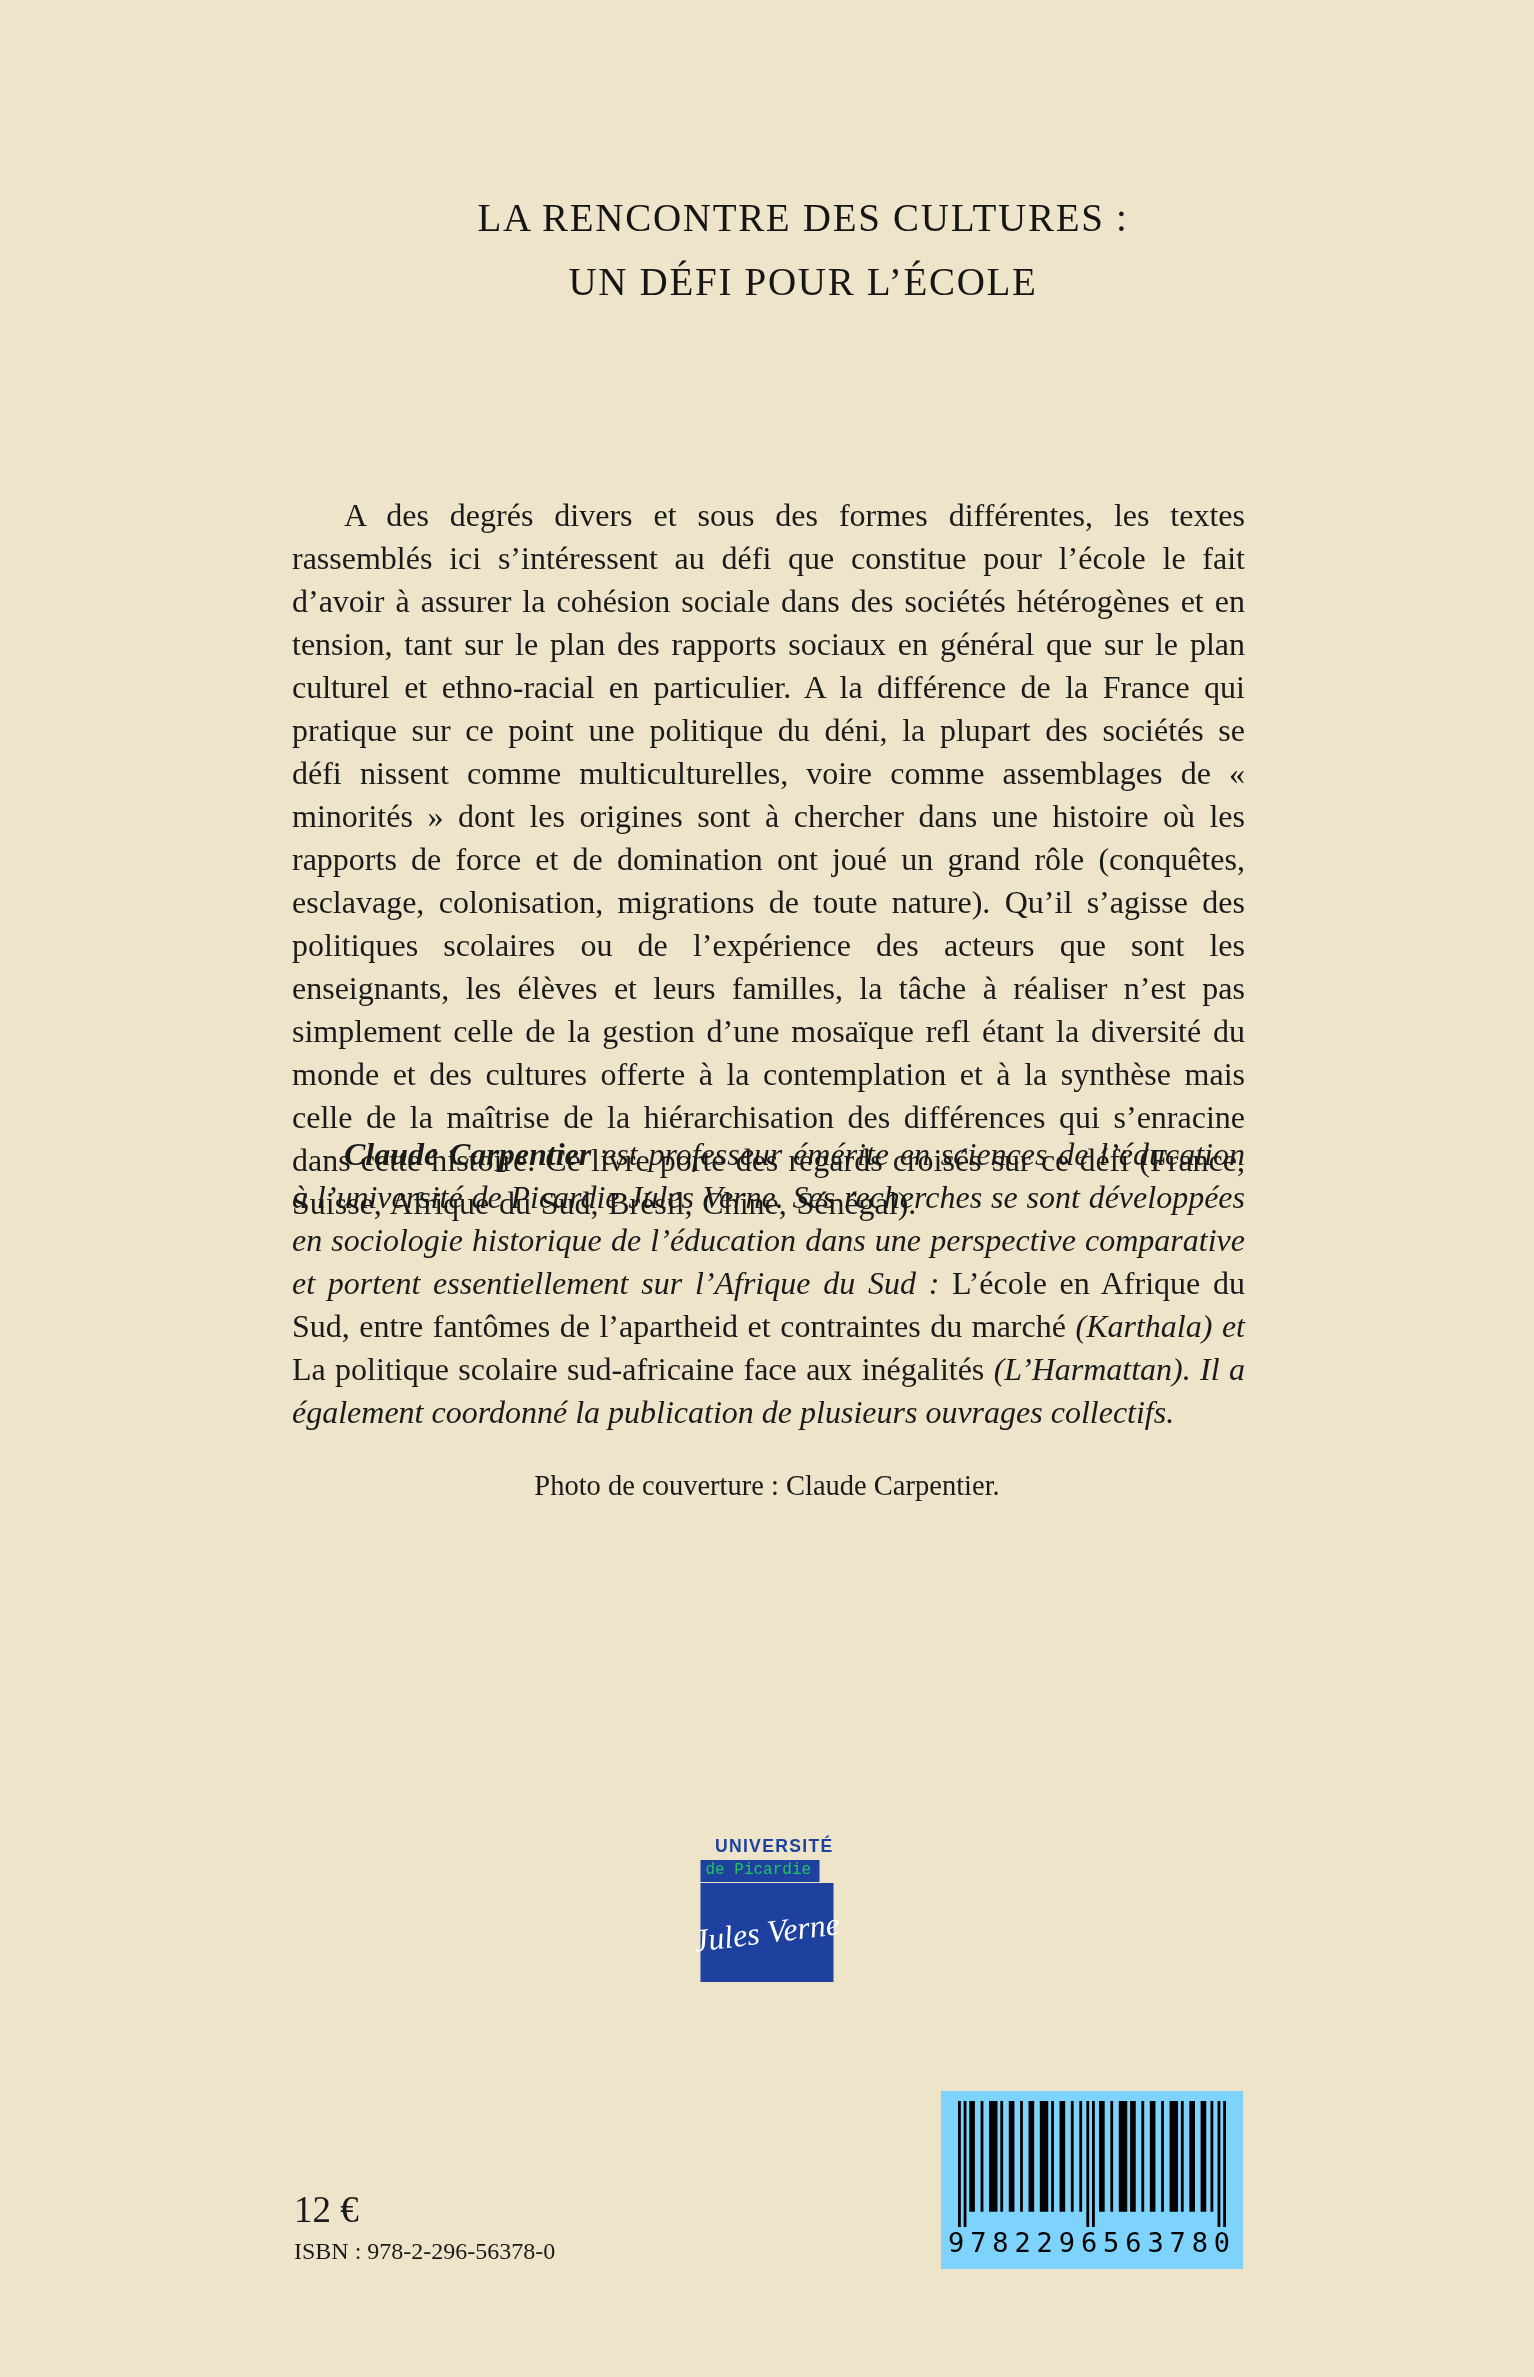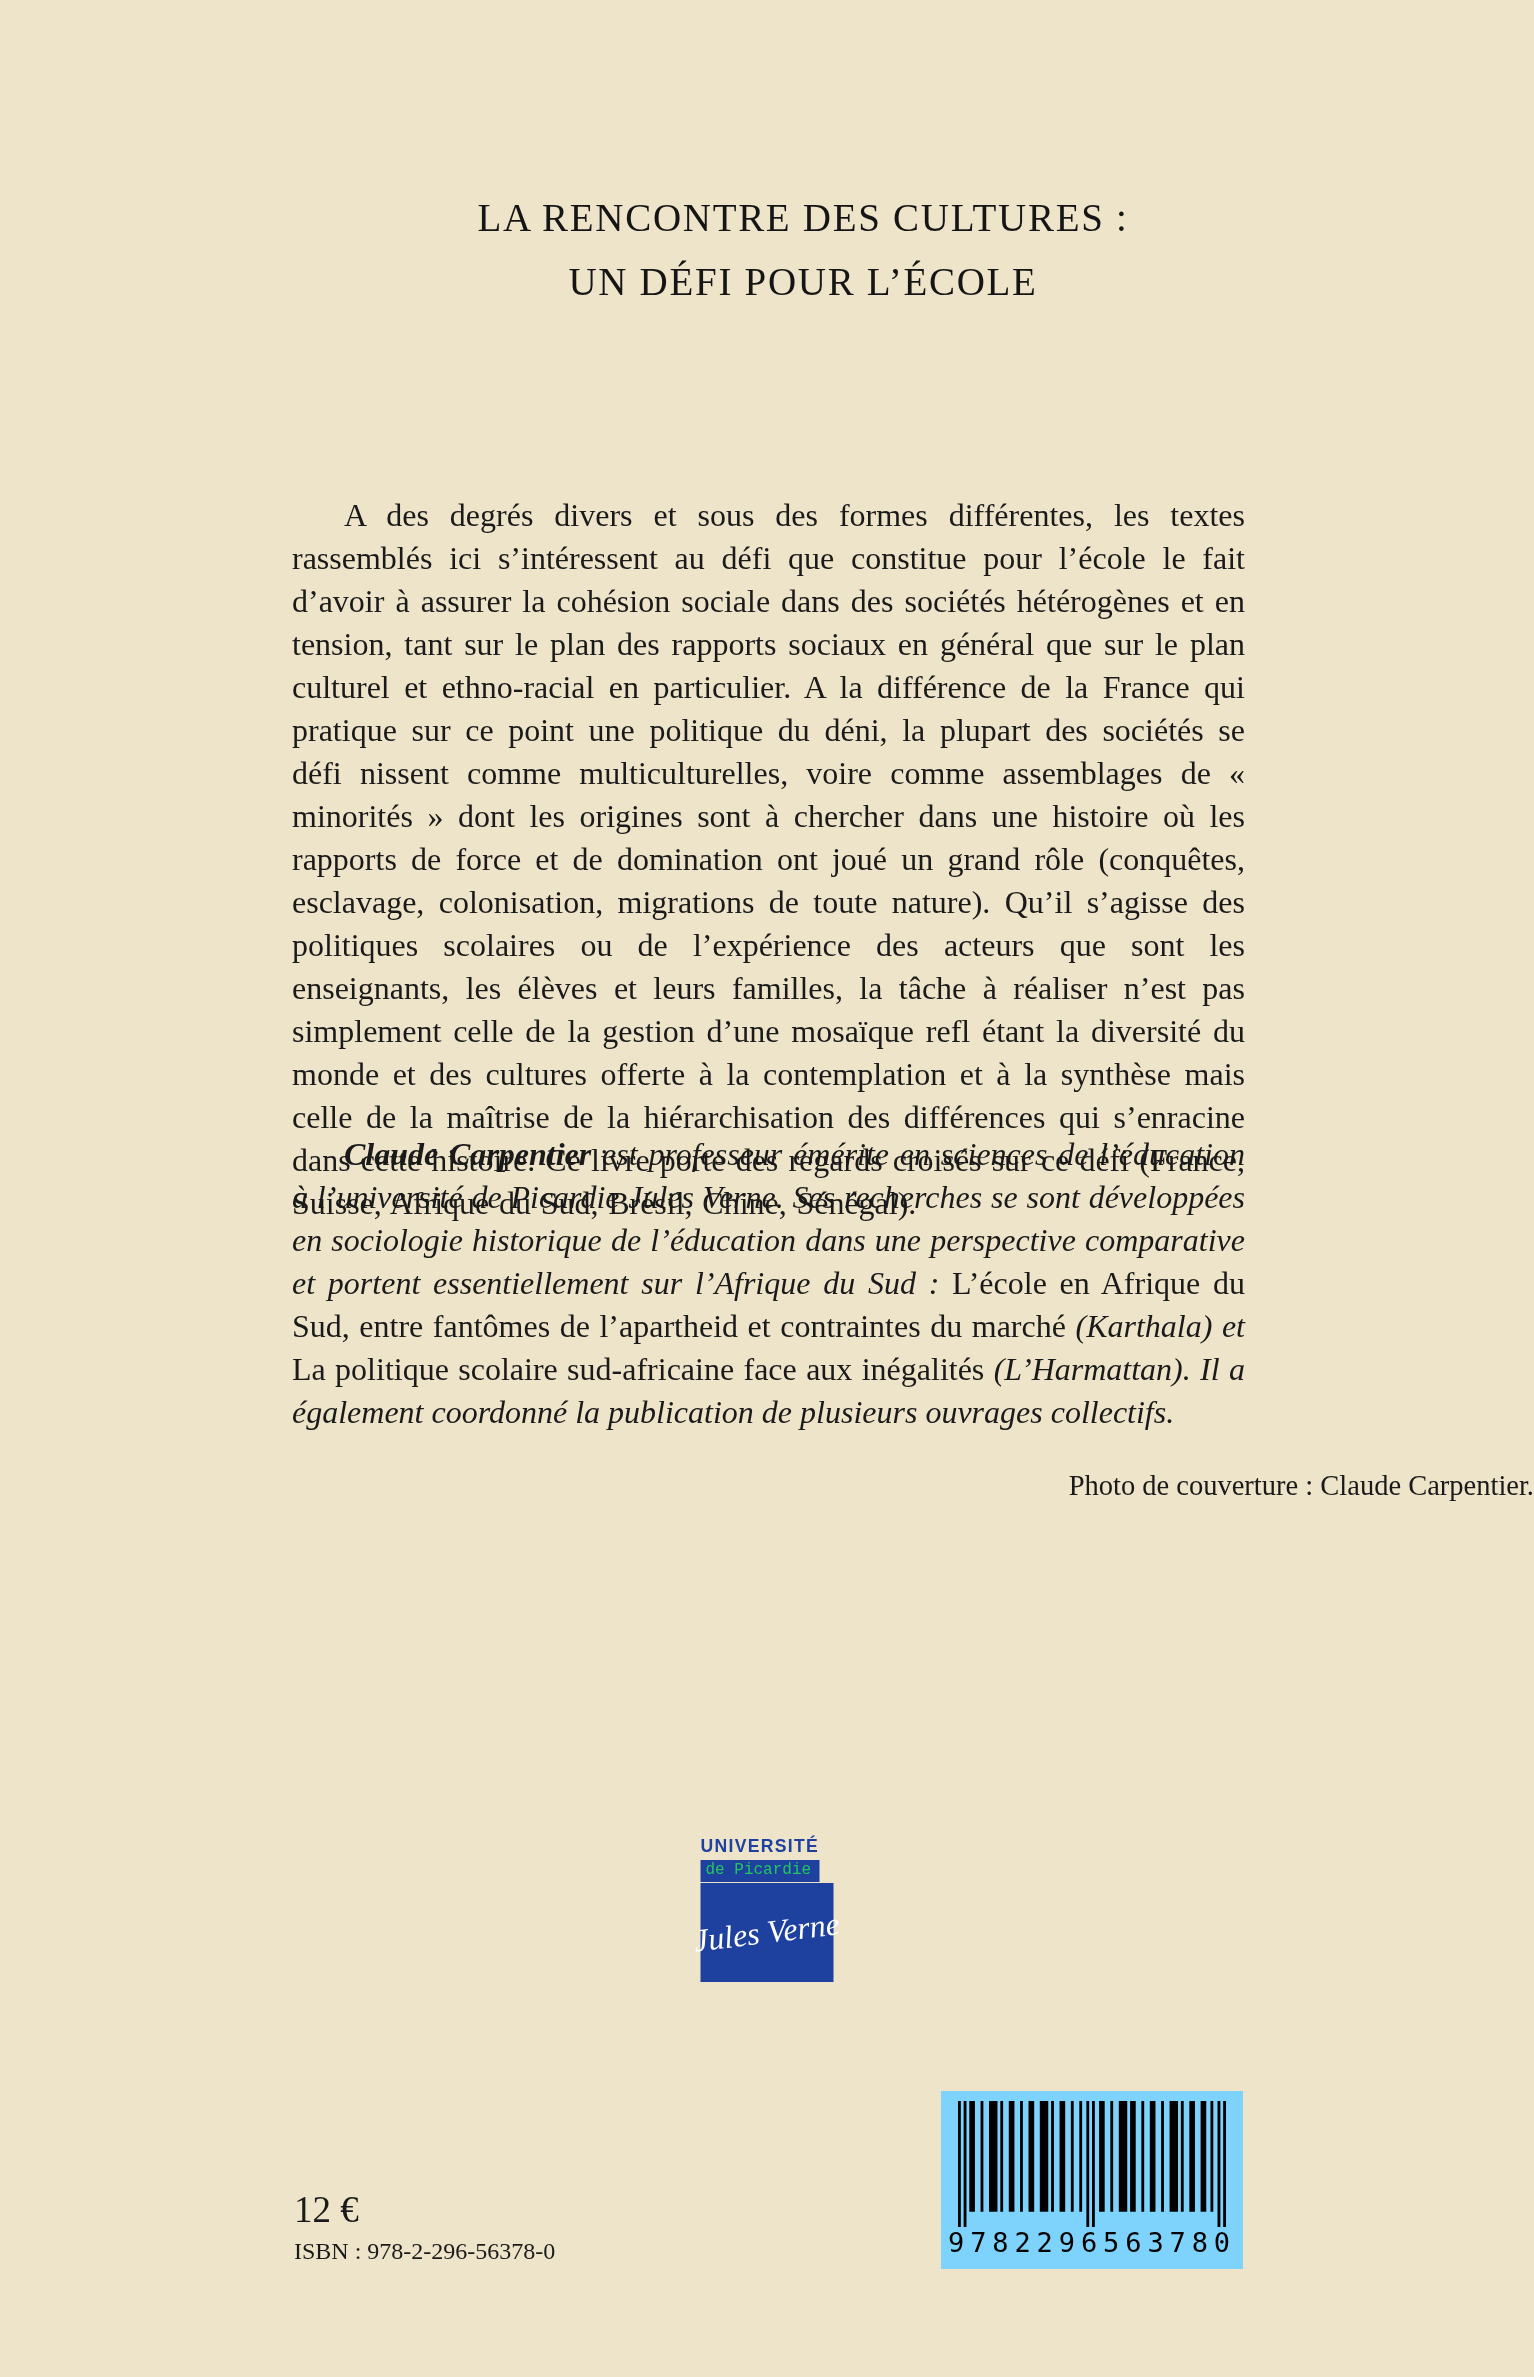--- a/index.html
+++ b/index.html
@@ -46,37 +46,38 @@
     text-indent: 52px;
   }
   .bio .it { font-style: italic; }
   .bio .bold-it { font-style: italic; font-weight: bold; }
   .bio .roman { font-style: normal; }
   .credit {
     position: absolute;
     top: 1470px;
     left: 0;
     width: 100%;
-    text-align: right;
+    text-align: center;
     font-size: 28.5px;
   }
   .logo {
     position: absolute;
     top: 1836px;
     left: 50%;
     transform: translateX(-50%);
     width: 133px;
   }
   .logo-univ {
     font-family: "Liberation Sans", sans-serif;
     font-weight: bold;
     font-size: 17.6px;
     letter-spacing: 1.3px;
     color: #1E409E;
     white-space: nowrap;
+    text-align: right;
   }
   .logo-picardie {
     font-family: Liberation Mono, monospace;
     font-size: 16px;
     color: #22c55e;
     background: #1E409E;
     display: inline-block;
     padding: 1.7px 8.4px 2.5px 5px;
     margin-top: 2.5px;
   }

